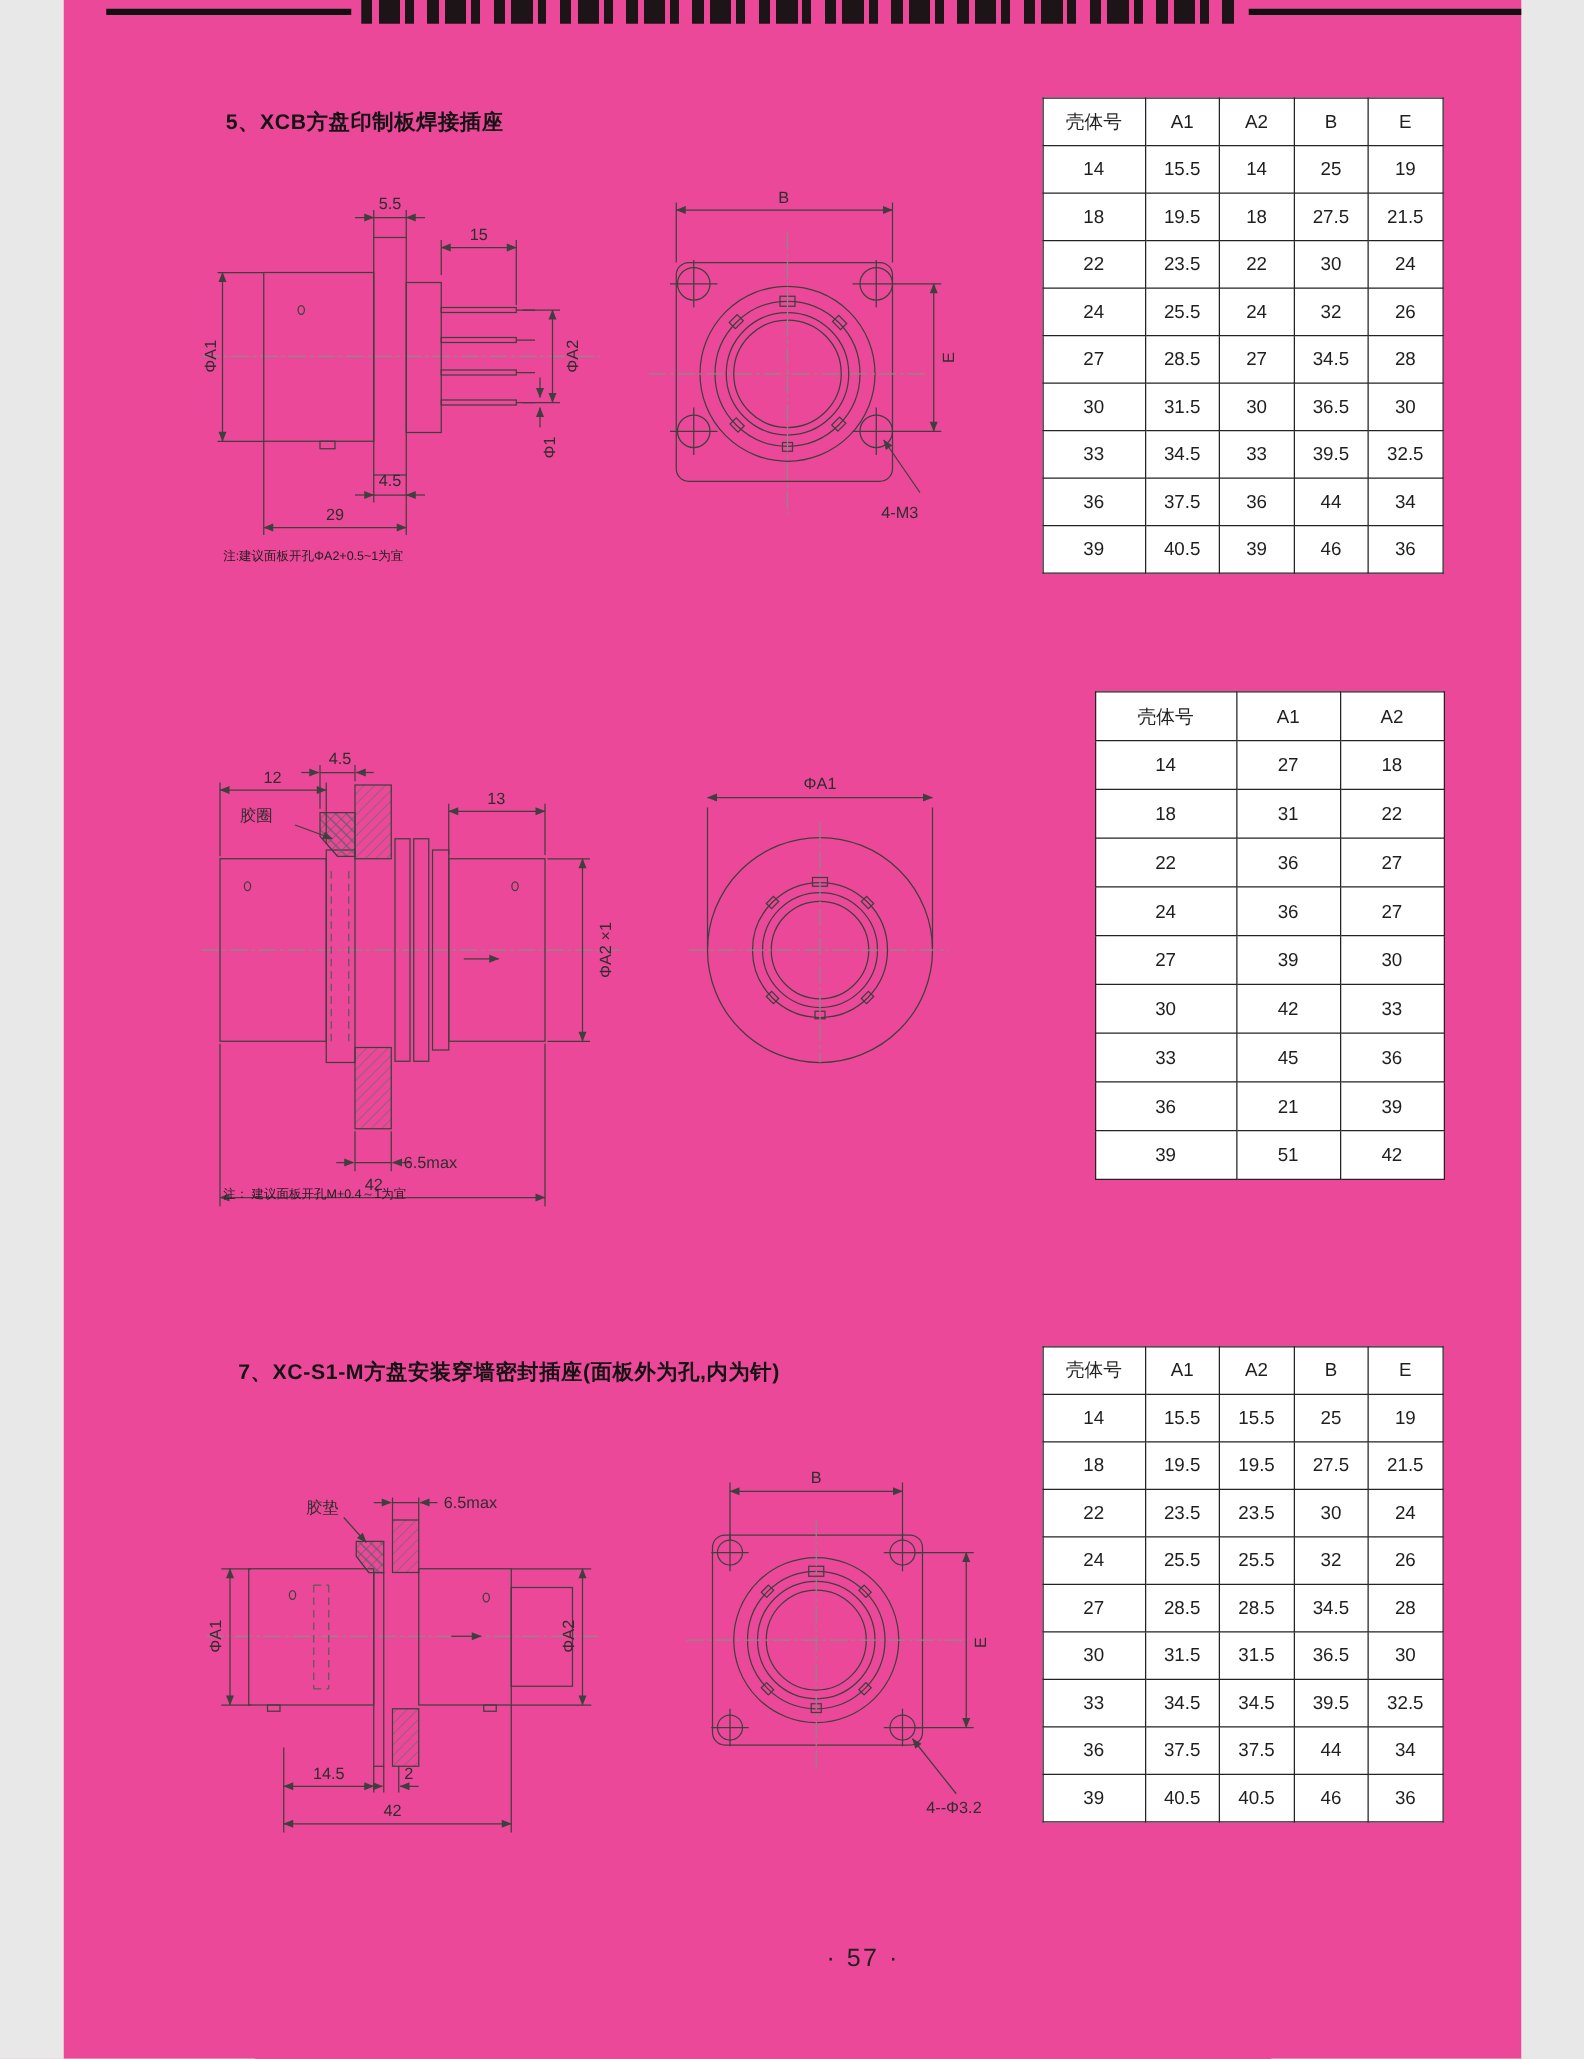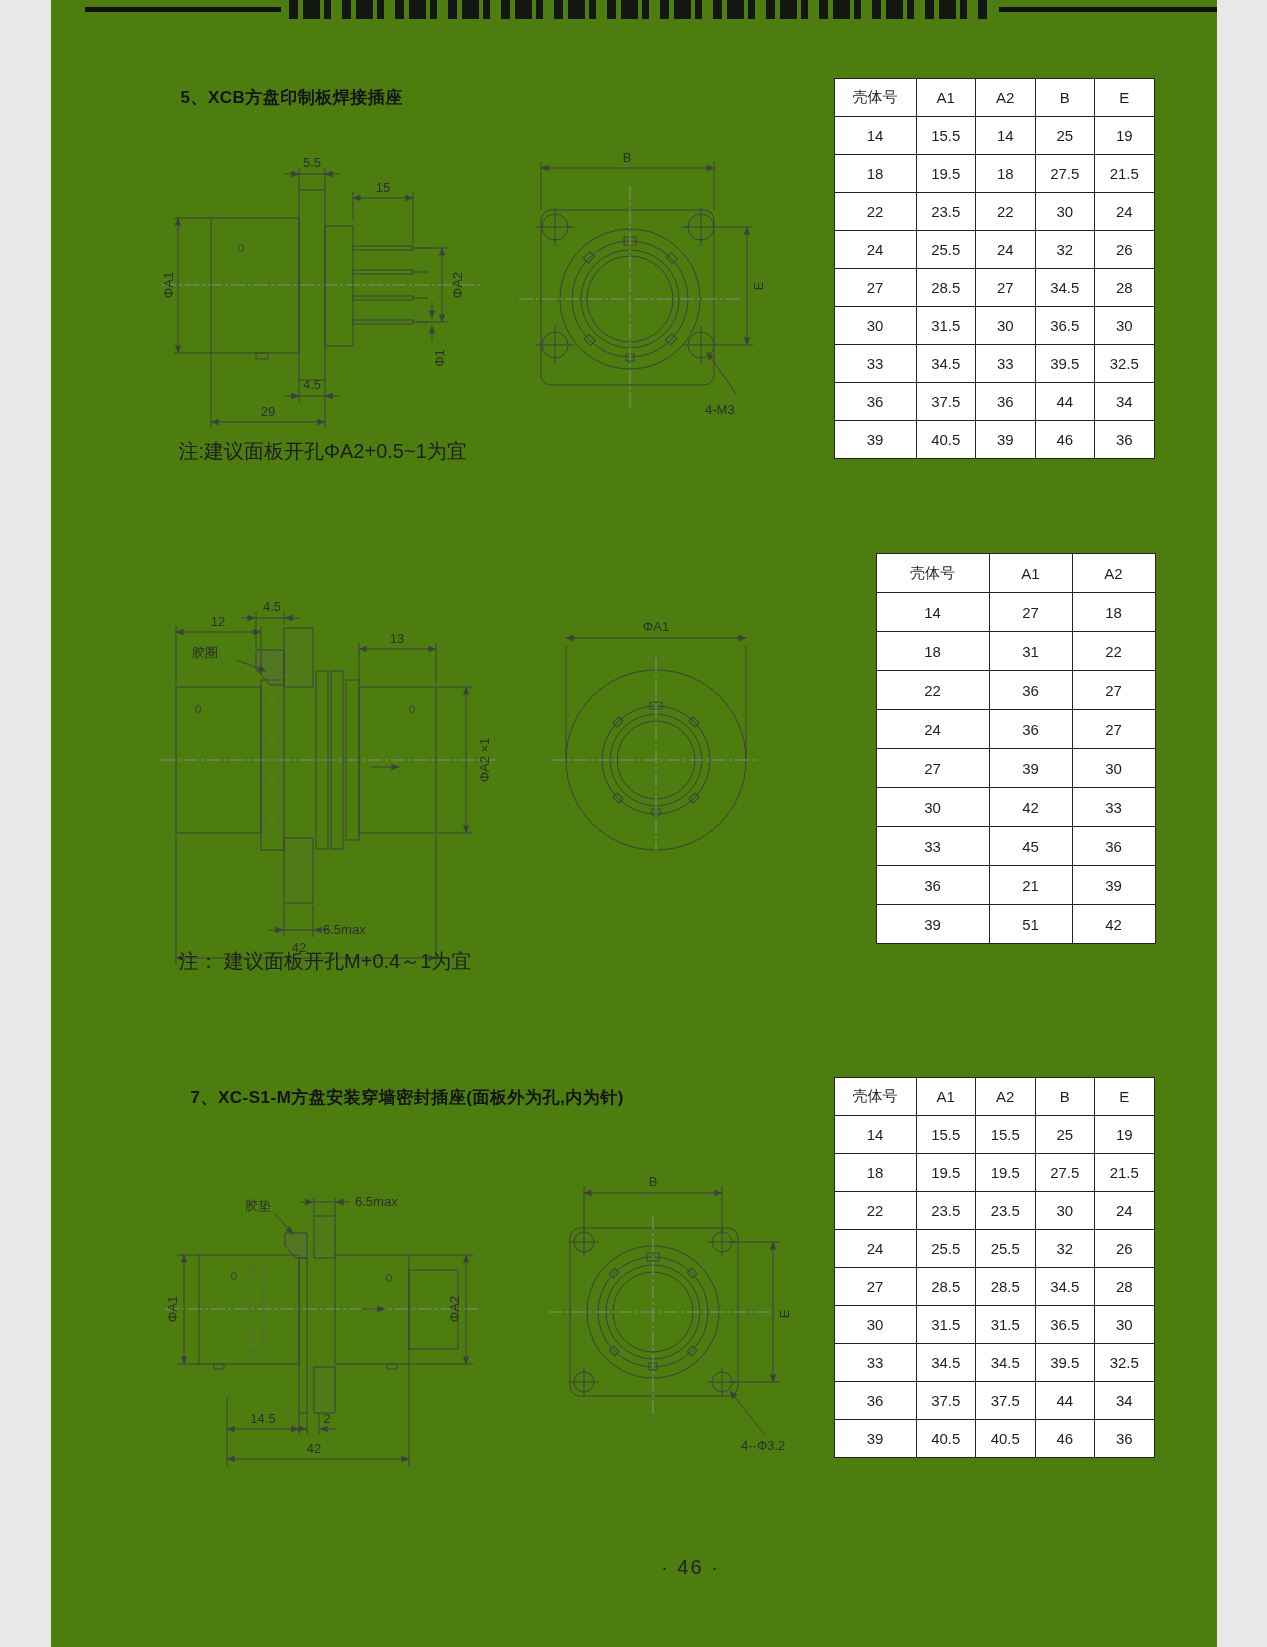--- a/index.html
+++ b/index.html
@@ -1,23 +1,23 @@
 <!DOCTYPE html>
 <html><head>
 <meta charset="utf-8">
 <style>
   html,body{margin:0;padding:0;background:#e8e8e8;}
-  .page{position:relative;width:1166px;height:1647px;background:#4d7c0f;margin:0 auto;overflow:hidden;
+  .page{position:relative;width:1166px;height:1647px;background:#ec4899;margin:0 auto;overflow:hidden;
         font-family:"Liberation Sans",sans-serif;color:#1c1c1c;}
   .rule{position:absolute;height:5px;background:#101010;}
   .band{position:absolute;left:238px;top:0;width:702px;height:19px;opacity:.95;filter:blur(.5px);
         background:repeating-linear-gradient(90deg,#121212 0 9px,transparent 9px 14px,#121212 14px 31px,
         transparent 31px 35px,#121212 35px 42px,transparent 42px 53px);}
   .sec-title{position:absolute;font-size:17px;font-weight:600;letter-spacing:.5px;color:#141414;white-space:nowrap;}
-  .note{position:absolute;font-size:20px;color:#1d1d1d;white-space:nowrap;}
+  .note{position:absolute;font-size:10px;color:#1d1d1d;white-space:nowrap;}
   .page-number{position:absolute;left:560px;top:1556px;width:160px;text-align:center;
                font-size:20px;letter-spacing:2px;color:#222;}
   .spec{position:absolute;border-collapse:collapse;table-layout:fixed;font-size:15px;color:#1f1f1f;background:#fff;padding-left:12px;}
   .spec th,.spec td{border:1.4px solid #232323;height:37px;text-align:center;vertical-align:middle;
                     font-weight:400;padding:0;}
   .spec.tall th,.spec.tall td{height:38px;}
   .cols5 th:nth-child(1){width:81px;}
   .cols3 th:nth-child(1){width:112px;}
   .draw{position:absolute;}
   .draw g.st{stroke:#3f3f3f;stroke-width:1;fill:none;}
@@ -543,15 +543,15 @@
         <tr>
           <td>39</td>
           <td>40.5</td>
           <td>40.5</td>
           <td>46</td>
           <td>36</td>
         </tr>
       </tbody>
     </table>
 
-  <div class="page-number">· 46 ·</div>
+  <div class="page-number">· 57 ·</div>
 
 </div>
 
 </body></html>

